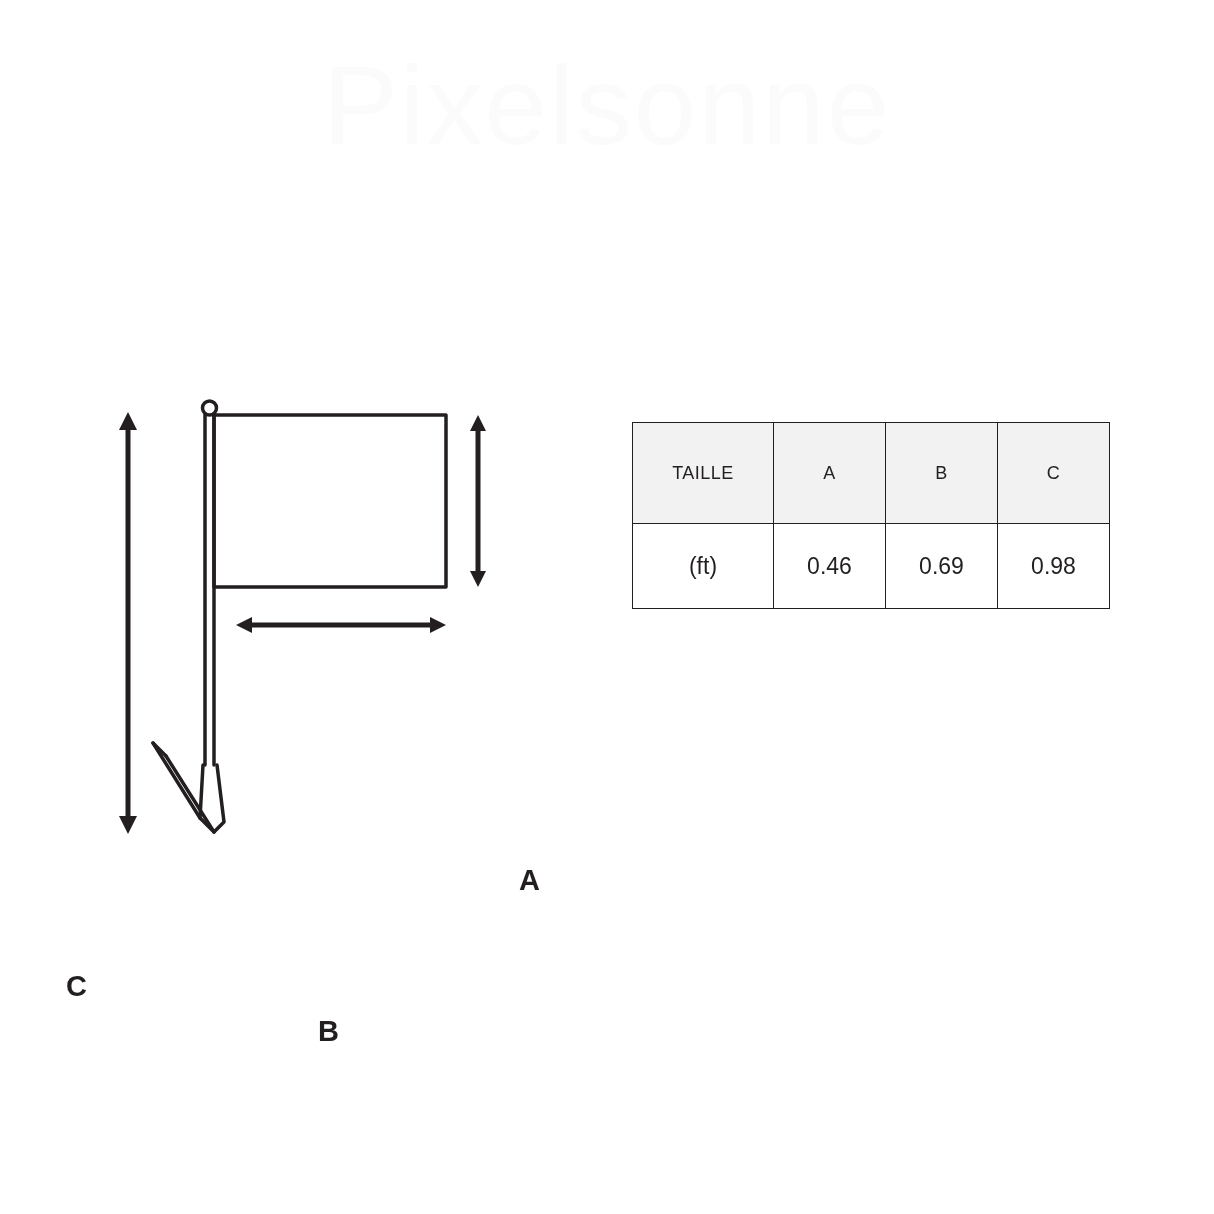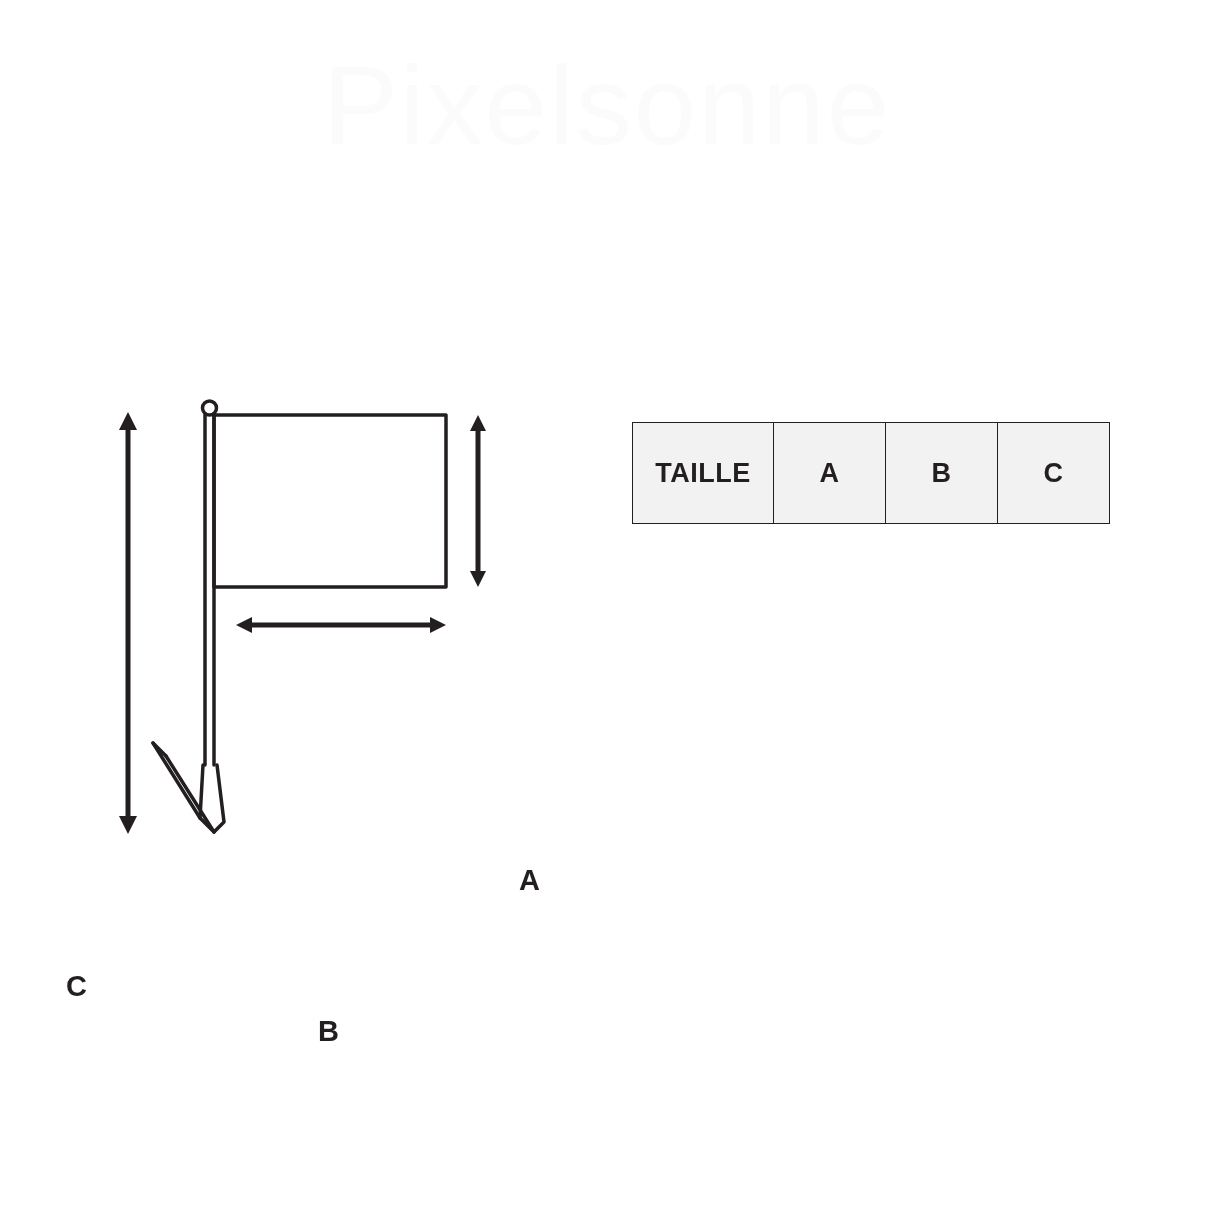--- a/index.html
+++ b/index.html
@@ -64,22 +64,22 @@
     text-align: center;
     vertical-align: middle;
     font-size: 23px;
     font-weight: 400;
     color: #231f20;
     height: 84px;
     padding: 0;
   }
   #size-table th {
     background: #f2f2f2;
-    font-weight: 700;
-    font-size: 27px;
+    font-weight: 400;
+    font-size: 18px;
     letter-spacing: 0.5px;
     height: 100px;
     margin-left: 24px;
   }
   #size-table col.c-label { width: 141px; }
   #size-table col.c-val   { width: 112px; }
 </style>
 </head>
 <body>
 
@@ -141,14 +141,20 @@
   </colgroup>
   <thead>
     <tr>
       <th>TAILLE</th>
       <th>A</th>
       <th>B</th>
       <th>C</th>
     </tr>
   </thead>
   <tbody>
+    <tr>
+      <td>(ft)</td>
+      <td>0.46</td>
+      <td>0.69</td>
+      <td>0.98</td>
+    </tr>
   </tbody>
 </table>
 
 </body></html>

